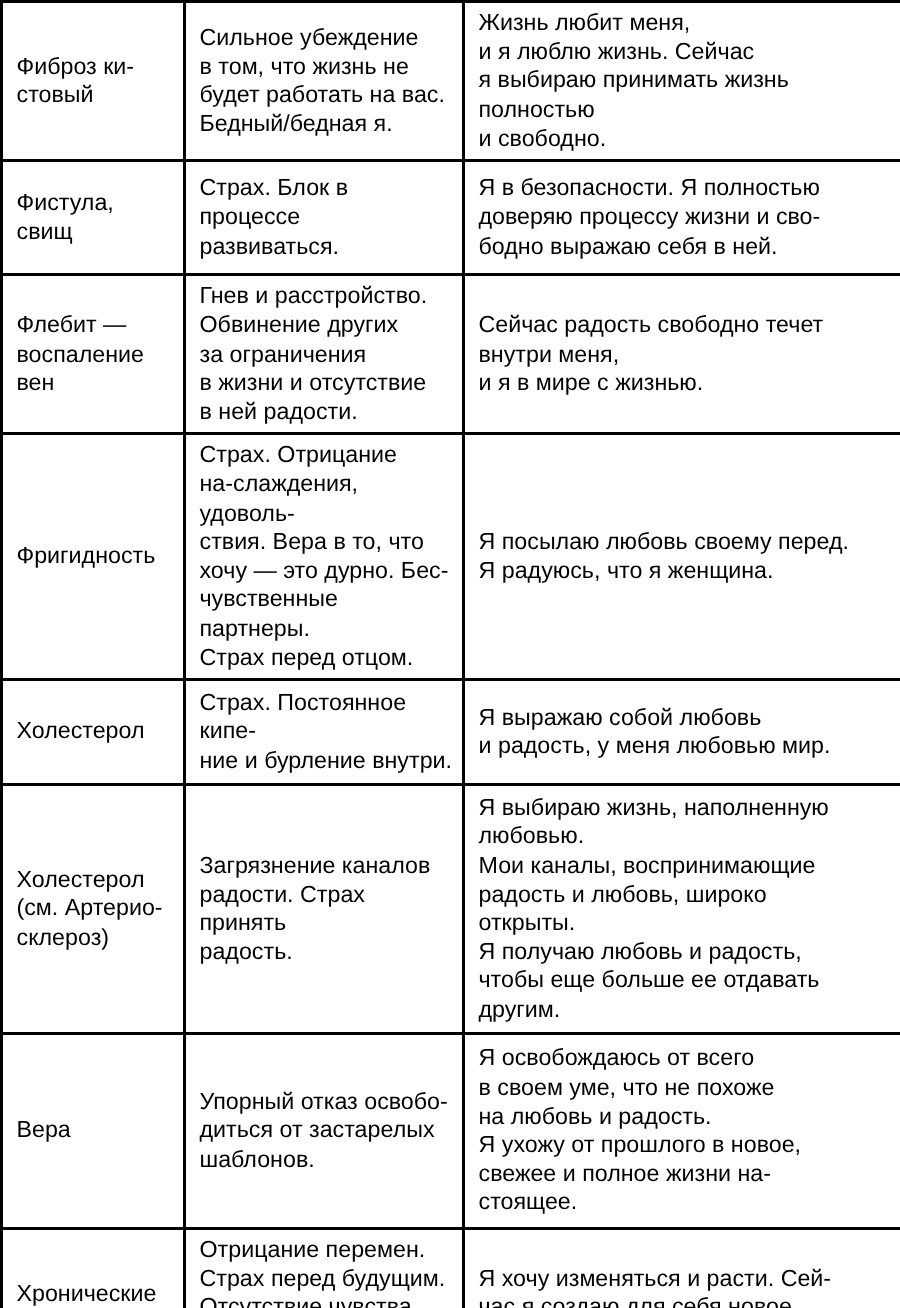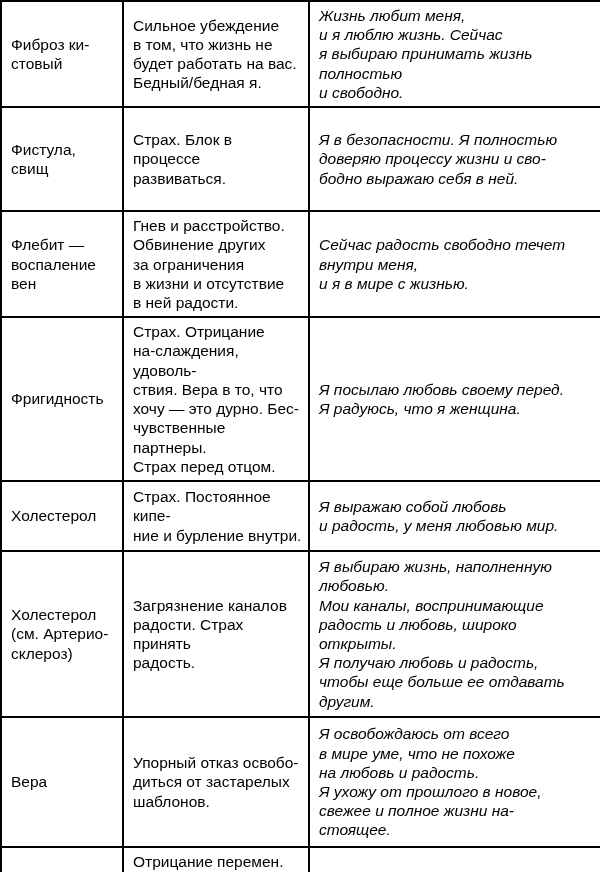--- a/index.html
+++ b/index.html
@@ -25,21 +25,21 @@
     line-height: 1.24;
     white-space: pre-line;
     padding: 4px 6px 4px 9px;
     overflow: hidden;
   }
   col.c-disease { width: 122px; }
   col.c-cause   { width: 186px; }
   col.c-affirm  { width: 292px; }
   td.disease-cell { }
   td.cause-cell { }
-  td.affirm-cell { padding-left: 12px; font-style: italic; }
+  td.affirm-cell { padding-left: 12px; }
 </style>
 </head>
 <body>
 
 <table class="diseases">
   <colgroup>
     <col class="c-disease">
     <col class="c-cause">
     <col class="c-affirm">
   </colgroup>
@@ -50,21 +50,21 @@
       <td class="cause-cell">Сильное убеждение
 в том, что жизнь не
 будет работать на вас.
 Бедный/бедная я.</td>
       <td class="affirm-cell">Жизнь любит меня,
 и я люблю жизнь. Сейчас
 я выбираю принимать жизнь
 полностью
 и свободно.</td>
     </tr>
-    <tr style="height:104px;">
+    <tr style="height:76px;">
       <td class="disease-cell">Фистула,
 свищ</td>
       <td class="cause-cell">Страх. Блок в процессе
 развиваться.</td>
       <td class="affirm-cell">Я в безопасности. Я полностью
 доверяю процессу жизни и сво-
 бодно выражаю себя в ней.</td>
     </tr>
     <tr style="height:104px;">
       <td class="disease-cell">Флебит —
@@ -112,21 +112,21 @@
 Я получаю любовь и радость,
 чтобы еще больше ее отдавать
 другим.</td>
     </tr>
     <tr style="height:130px;">
       <td class="disease-cell">Вера</td>
       <td class="cause-cell">Упорный отказ освобо-
 диться от застарелых
 шаблонов.</td>
       <td class="affirm-cell">Я освобождаюсь от всего
-в мире уме, что не похоже
+в своем уме, что не похоже
 на любовь и радость.
 Я ухожу от прошлого в новое,
 свежее и полное жизни на-
 стоящее.</td>
     </tr>
     <tr style="height:88px;">
       <td class="disease-cell">Хронические
 болезни</td>
       <td class="cause-cell">Отрицание перемен.
 Страх перед будущим.

